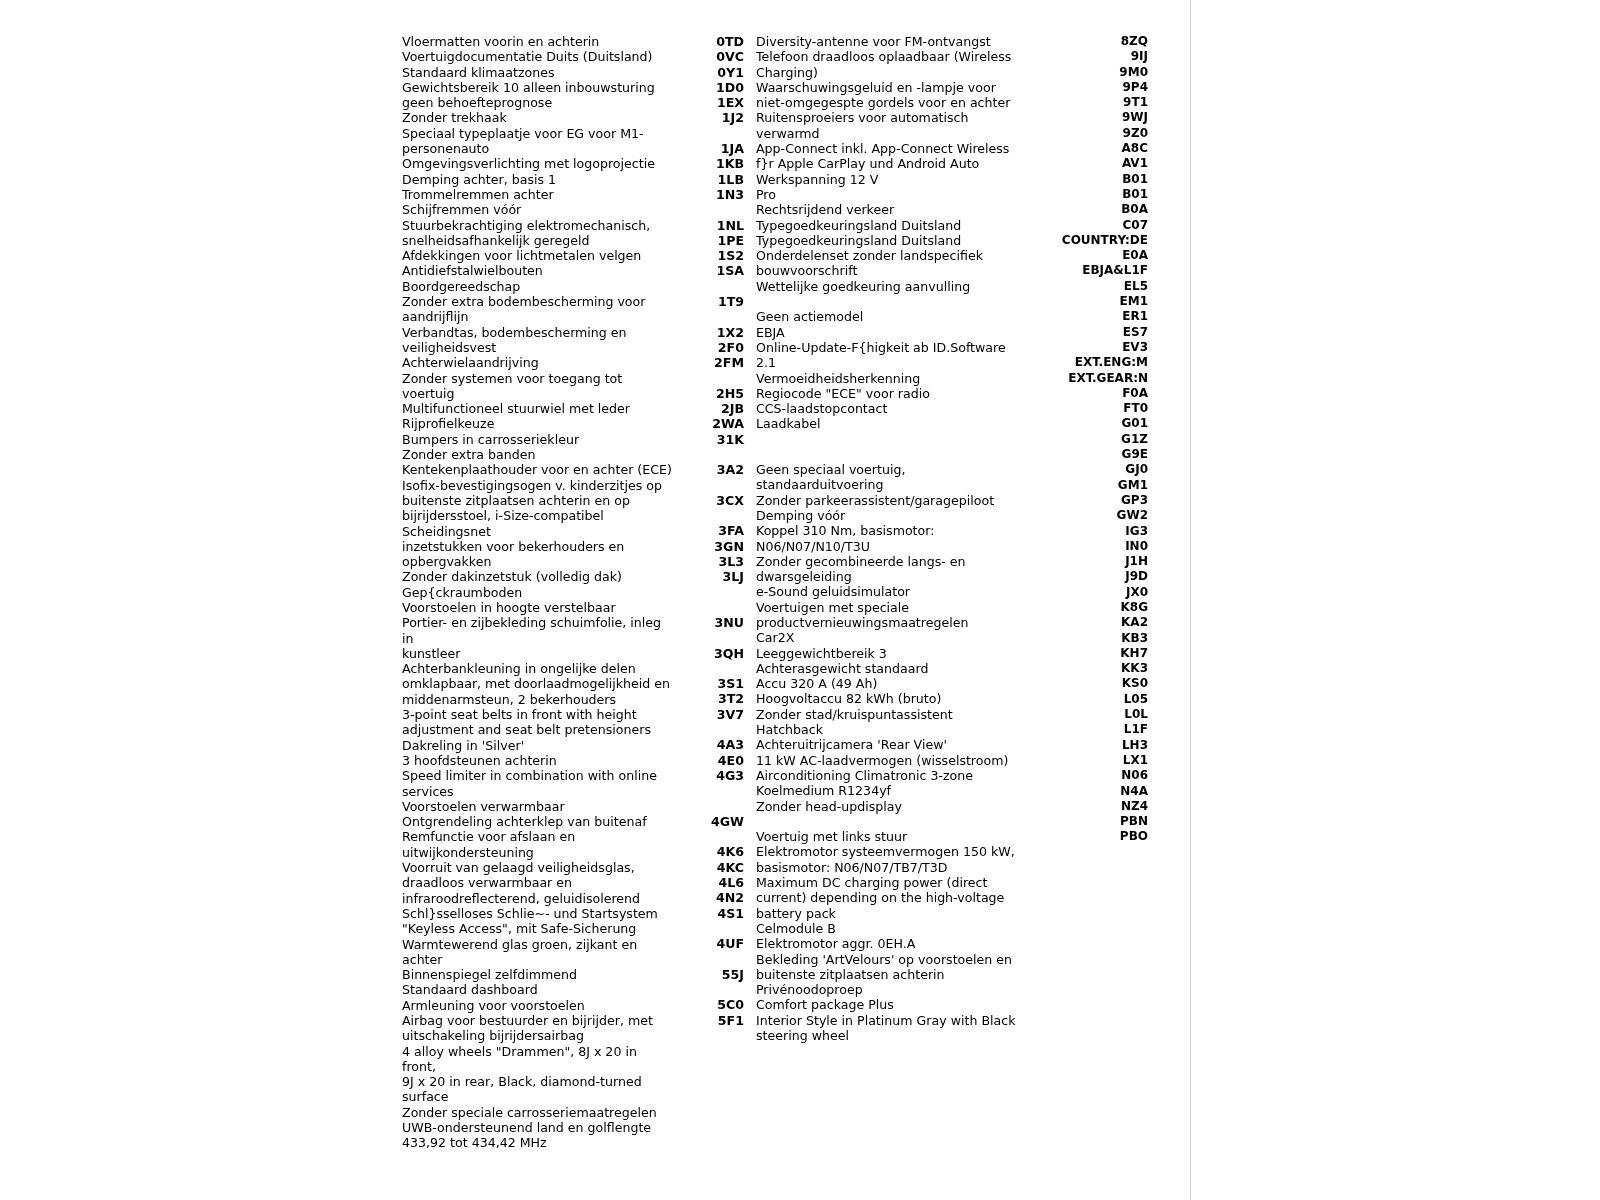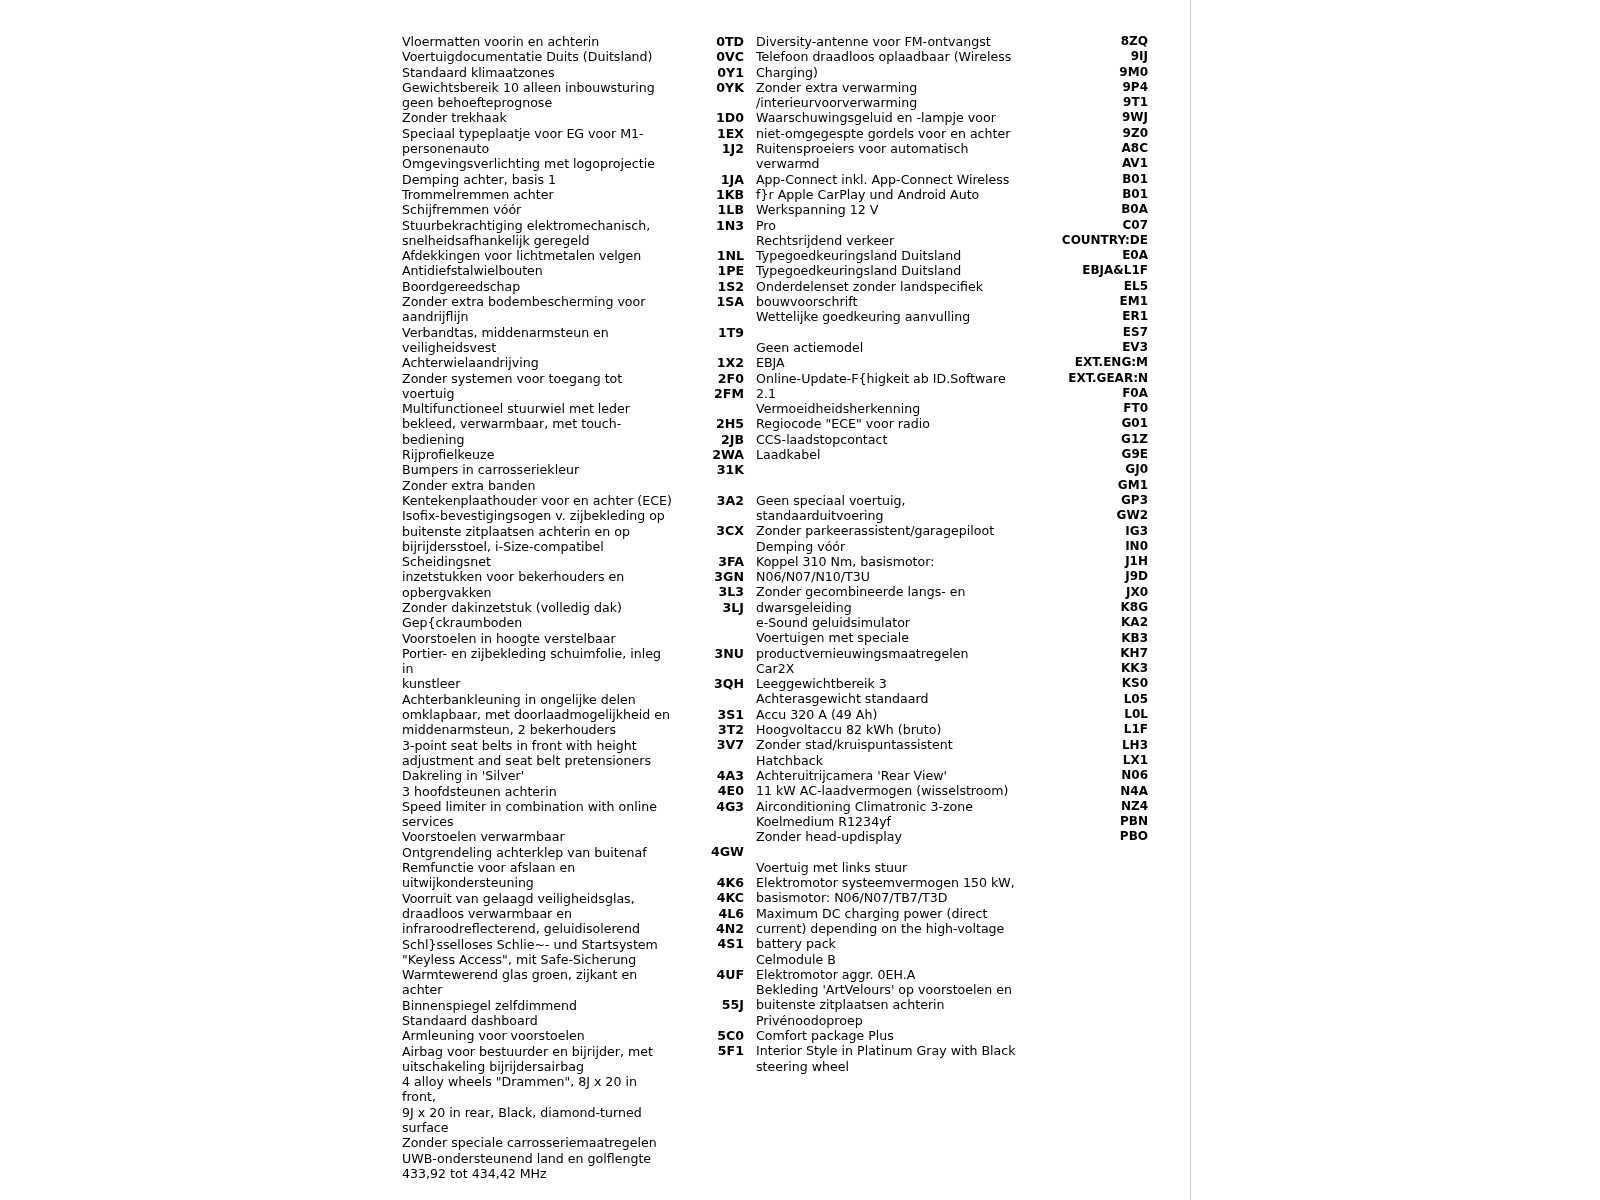--- a/index.html
+++ b/index.html
@@ -115,31 +115,30 @@
         <div class="line">Demping achter, basis 1</div>
         <div class="line">Trommelremmen achter</div>
         <div class="line">Schijfremmen vóór</div>
         <div class="line">Stuurbekrachtiging elektromechanisch,</div>
         <div class="line">snelheidsafhankelijk geregeld</div>
         <div class="line">Afdekkingen voor lichtmetalen velgen</div>
         <div class="line">Antidiefstalwielbouten</div>
         <div class="line">Boordgereedschap</div>
         <div class="line">Zonder extra bodembescherming voor</div>
         <div class="line">aandrijflijn</div>
-        <div class="line">Verbandtas, middenarmsteun en</div>
+        <div class="line">Verbandtas, bodembescherming en</div>
         <div class="line">veiligheidsvest</div>
         <div class="line">Achterwielaandrijving</div>
         <div class="line">Zonder systemen voor toegang tot voertuig</div>
         <div class="line">Multifunctioneel stuurwiel met leder</div>
-        <div class="line">bekleed, verwarmbaar, met touch-bediening</div>
         <div class="line">Rijprofielkeuze</div>
         <div class="line">Bumpers in carrosseriekleur</div>
         <div class="line">Zonder extra banden</div>
         <div class="line">Kentekenplaathouder voor en achter (ECE)</div>
-        <div class="line">Isofix-bevestigingsogen v. zijbekleding op</div>
+        <div class="line">Isofix-bevestigingsogen v. kinderzitjes op</div>
         <div class="line">buitenste zitplaatsen achterin en op</div>
         <div class="line">bijrijdersstoel, i-Size-compatibel</div>
         <div class="line">Scheidingsnet</div>
         <div class="line">inzetstukken voor bekerhouders en</div>
         <div class="line">opbergvakken</div>
         <div class="line">Zonder dakinzetstuk (volledig dak)</div>
         <div class="line">Gep{ckraumboden</div>
         <div class="line">Voorstoelen in hoogte verstelbaar</div>
         <div class="line">Portier- en zijbekleding schuimfolie, inleg in</div>
         <div class="line">kunstleer</div>
@@ -180,25 +179,20 @@
           <div class="code">0TD</div>
           <div class="desc">Diversity-antenne voor FM-ontvangst</div>
         </div>
         <div class="row">
           <div class="code">0VC</div>
           <div class="desc">Telefoon draadloos oplaadbaar (Wireless</div>
         </div>
         <div class="row">
           <div class="code">0Y1</div>
           <div class="desc">Charging)</div>
-        </div>
-        <div class="row">
-          <div class="code">0YK</div>
-          <div class="desc">Zonder extra verwarming
-/interieurvoorverwarming</div>
         </div>
         <div class="row">
           <div class="code">1D0</div>
           <div class="desc">Waarschuwingsgeluid en -lampje voor</div>
         </div>
         <div class="row">
           <div class="code">1EX</div>
           <div class="desc">niet-omgegespte gordels voor en achter</div>
         </div>
         <div class="row">

